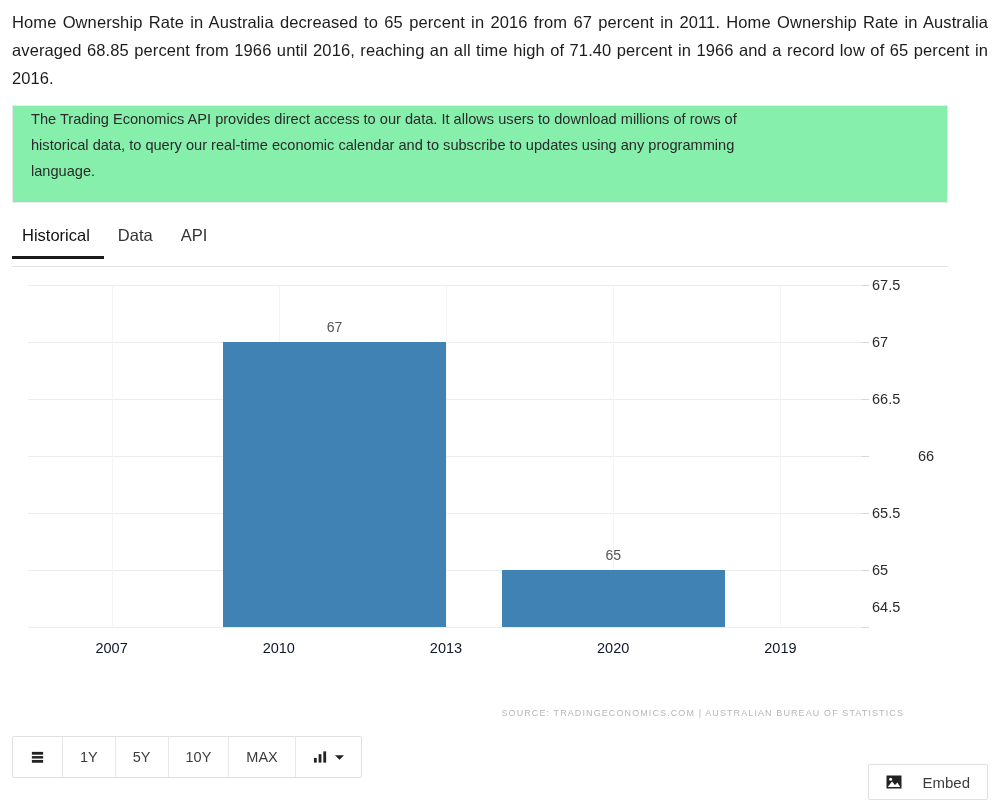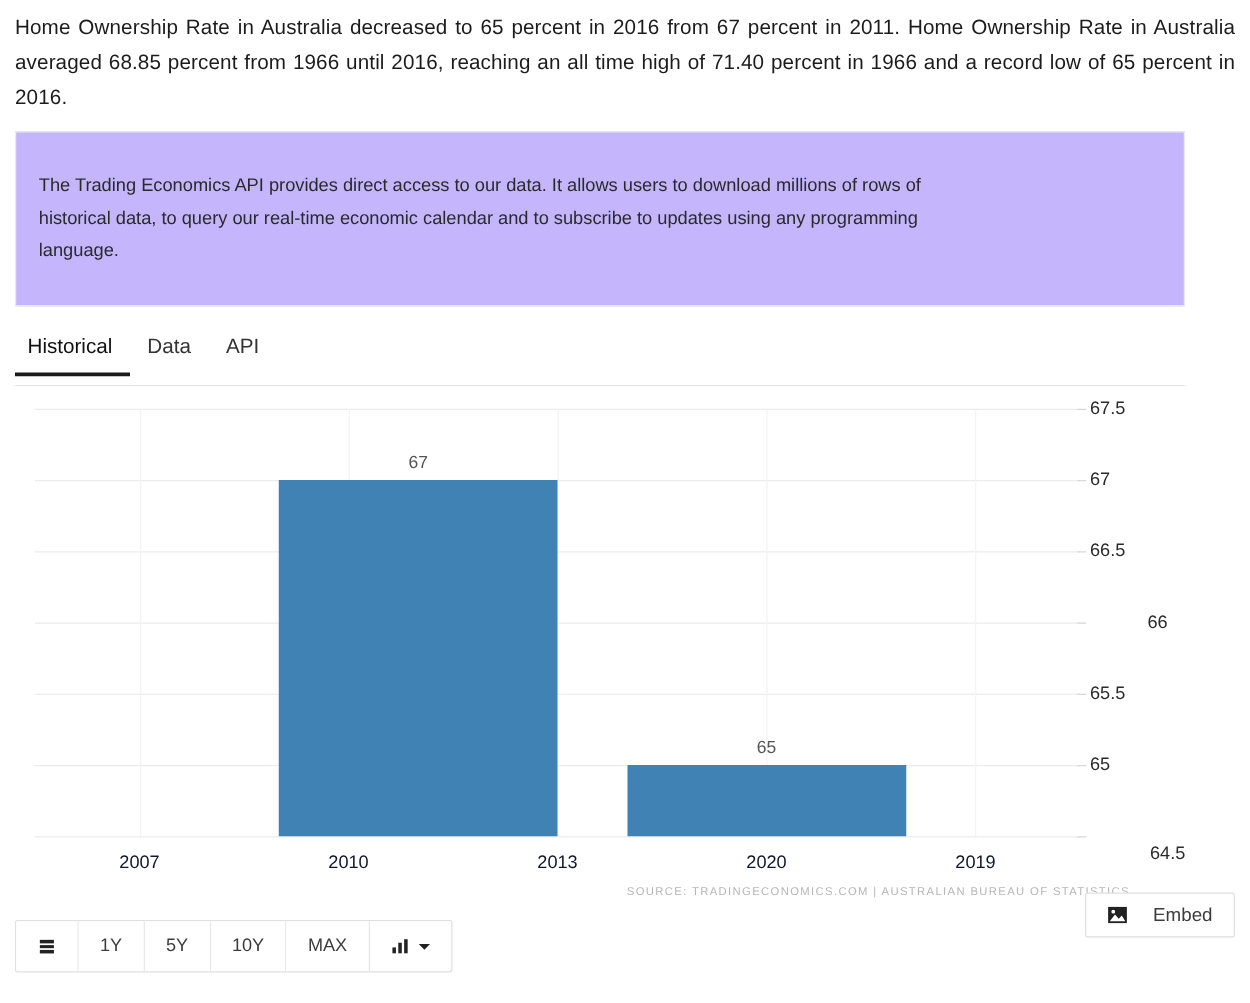--- a/index.html
+++ b/index.html
@@ -18,26 +18,26 @@
     font-size: 16.5px;
     line-height: 28px;
     text-align: justify;
     color: #1c1c1c;
     letter-spacing: .1px;
   }
 
   
   #api-box {
     margin: 13px 52px 0 12px;
-    background: #c4b5fd;
+    background: #86efac;
     border: 1px solid #e8e8e8;
     border-top: 1px solid #ededed;
-    height: 140px;
+    height: 98px;
     display: flex;
-    align-items: center;
+    align-items: flex-start;
     padding: 0 22px 0 18px;
   }
   #api-text {
     flex: 1;
     font-size: 14.6px;
     line-height: 26px;
     color: #2a2a2a;
     max-width: 760px;
   }
   #learn-more {
@@ -156,21 +156,21 @@
     color: #3c3c3c;
     border-right: 1px solid #e8e8e8;
     cursor: pointer;
     background: #fff;
     white-space: nowrap;
   }
   .tb-btn:last-child { border-right: none; }
 
   #embed-btn {
     position: absolute;
-    right: 12px; top: 714px;
+    right: 12px; top: 764px;
     display: flex; align-items: center; gap: 20px;
     border: 1px solid #e0e0e0;
     background: #fff;
     height: 36px;
     padding: 0 17px;
     font-size: 15px;
     color: #3c3c3c;
     border-radius: 2px;
     cursor: pointer;
   }
@@ -216,21 +216,21 @@
     <div class="ytick" style="top: 75px;">67</div>
     <div class="ytick-dash" style="top: 132px;"></div>
     <div class="ytick" style="top: 132px;">66.5</div>
     <div class="ytick-dash" style="top: 189px;"></div>
     <div class="ytick" style="top: 189px; margin-left: 46px;">66</div>
     <div class="ytick-dash" style="top: 246px;"></div>
     <div class="ytick" style="top: 246px;">65.5</div>
     <div class="ytick-dash" style="top: 303px;"></div>
     <div class="ytick" style="top: 303px;">65</div>
     <div class="ytick-dash" style="top: 360px;"></div>
-    <div class="ytick" style="top: 374px; margin-left: 48px;">64.5</div>
+    <div class="ytick" style="top: 340px;">64.5</div>
     <div class="xtick" style="left: 111.6px; top: 373px;">2007</div>
     <div class="xtick" style="left: 278.8px; top: 373px;">2010</div>
     <div class="xtick" style="left: 446px; top: 373px;">2013</div>
     <div class="xtick" style="left: 613.2px; top: 373px;">2020</div>
     <div class="xtick" style="left: 780.4px; top: 373px;">2019</div>
   </div>
 
 <div id="source">SOURCE: TRADINGECONOMICS.COM  |  AUSTRALIAN BUREAU OF STATISTICS</div>
 
 <div id="toolbar">

